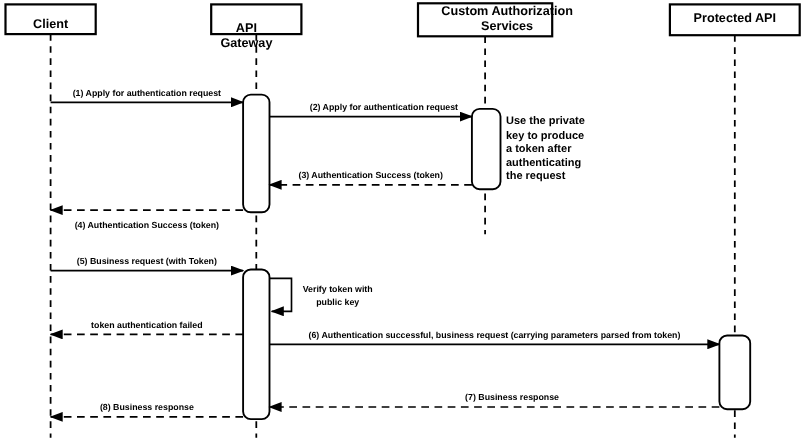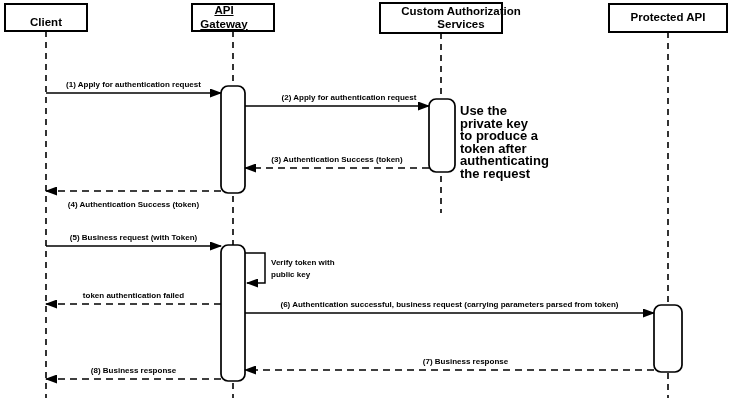--- a/index.html
+++ b/index.html
@@ -10,21 +10,21 @@
   .canvas svg{position:absolute;left:0;top:0;}
   .actor-label{
     position:absolute;display:flex;align-items:center;justify-content:center;
     text-align:center;font-weight:bold;font-size:11.5px;line-height:13.5px;color:#000;
   }
   .msg-label{
     position:absolute;transform:translateX(-50%);font-weight:bold;
     font-size:8px;white-space:nowrap;color:#000;
   }
   .self-label{position:absolute;font-weight:bold;font-size:8px;line-height:11.5px;color:#000;}
-  .note-label{position:absolute;font-weight:bold;font-size:13px;line-height:12.5px;color:#000;}
+  .note-label{position:absolute;font-weight:bold;font-size:10px;line-height:12.5px;color:#000;}
 </style>
 </head>
 <body>
 
 <div class="canvas">
   <svg id="diagram-svg" width="738" height="401" viewBox="0 0 738 401">
     <defs>
       <marker id="arrow" markerWidth="12" markerHeight="9" refX="11" refY="4.5" orient="auto" markerUnits="userSpaceOnUse">
         <path d="M0,0 L12,4.5 L0,9 Z" fill="#000"></path>
       </marker>
@@ -55,28 +55,28 @@
       </g>
     <g id="layer-actors">
         <rect x="5" y="4" width="82" height="27" fill="#fff" stroke="#000000" stroke-width="2"></rect>
         <rect x="192" y="4" width="82" height="27" fill="#fff" stroke="#000000" stroke-width="2"></rect>
         <rect x="380" y="3" width="122" height="30" fill="#fff" stroke="#000000" stroke-width="2"></rect>
         <rect x="609" y="4" width="118" height="28" fill="#fff" stroke="#000000" stroke-width="2"></rect>
       </g>
   </svg>
   <div id="labels">
       <div class="actor-label" style="left: 5px; top: 4px; width: 82px; height: 38px;">Client</div>
-      <div class="actor-label" style="left: 192px; top: 4px; width: 64px; height: 27px; text-decoration: underline;">API Gateway</div>
+      <div class="actor-label" style="left: 192px; top: 20px; width: 64px; height: 27px;">API Gateway</div>
       <div class="actor-label" style="left: 380px; top: 3px; width: 122px; height: 30px; padding-left: 20px;">Custom Authorization Services</div>
       <div class="actor-label" style="left: 609px; top: 4px; width: 118px; height: 28px;">Protected API</div>
       <div class="msg-label" style="left: 133.5px; top: 80px;">(1) Apply for authentication request</div>
       <div class="msg-label" style="left: 337px; top: 93px; padding-left: 24px;">(2) Apply for authentication request</div>
       <div class="msg-label" style="left: 337px; top: 155px;">(3) Authentication Success (token)</div>
       <div class="msg-label" style="left: 133.5px; top: 178px; margin-top: 22px;">(4) Authentication Success (token)</div>
       <div class="msg-label" style="left: 133.5px; top: 233px;">(5) Business request (with Token)</div>
-      <div class="self-label" style="left: 271px; top: 257px; width: 72px;">Verify token with public key</div>
+      <div class="self-label" style="left: 271px; top: 257px; width: 72px; text-align: center;">Verify token with public key</div>
       <div class="msg-label" style="left: 133.5px; top: 291px;">token authentication failed</div>
       <div class="msg-label" style="left: 449.5px; top: 300px;">(6) Authentication successful, business request (carrying parameters parsed from token)</div>
       <div class="msg-label" style="left: 449.5px; top: 357px; margin-left: 16px;">(7) Business response</div>
       <div class="msg-label" style="left: 133.5px; top: 366px; text-align: center;">(8) Business response</div>
       <div class="note-label" style="left: 460px; top: 105px; width: 78px;">Use the private key to produce a token after authenticating the request</div>
     </div>
 </div>
 
 </body></html>

